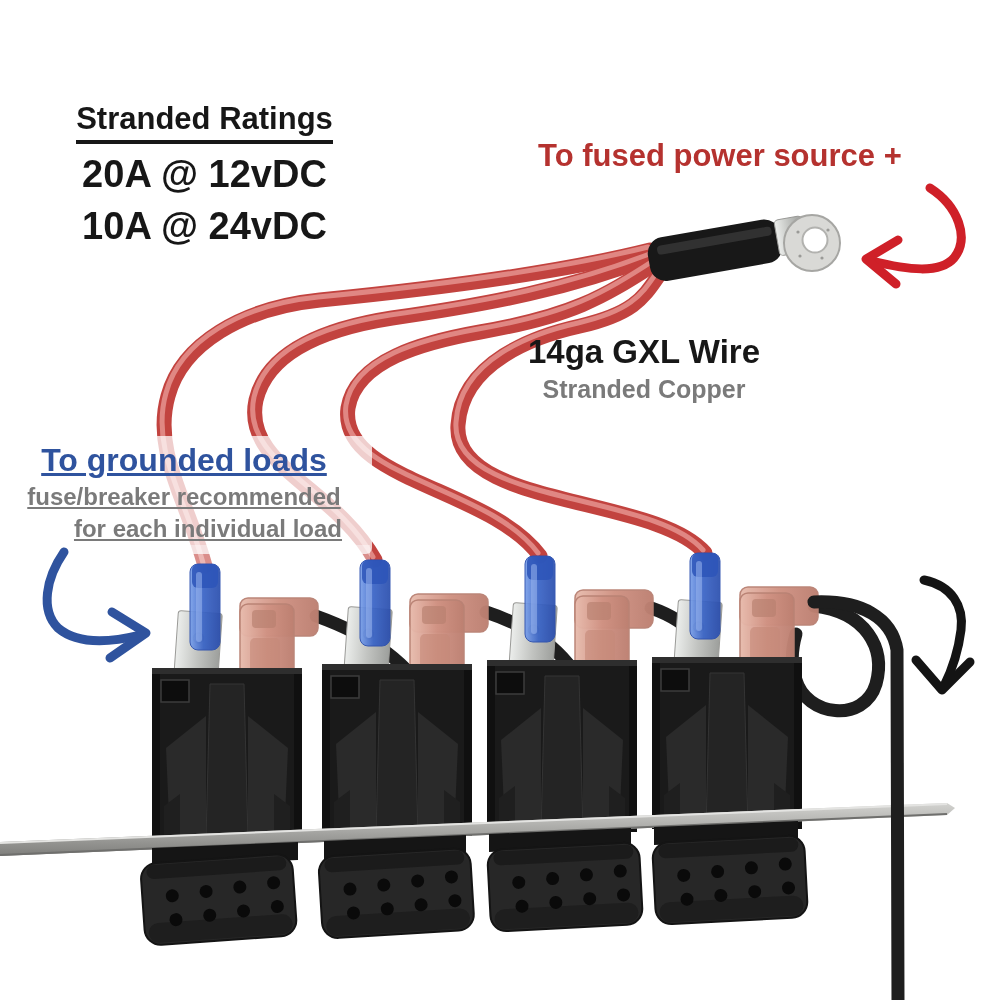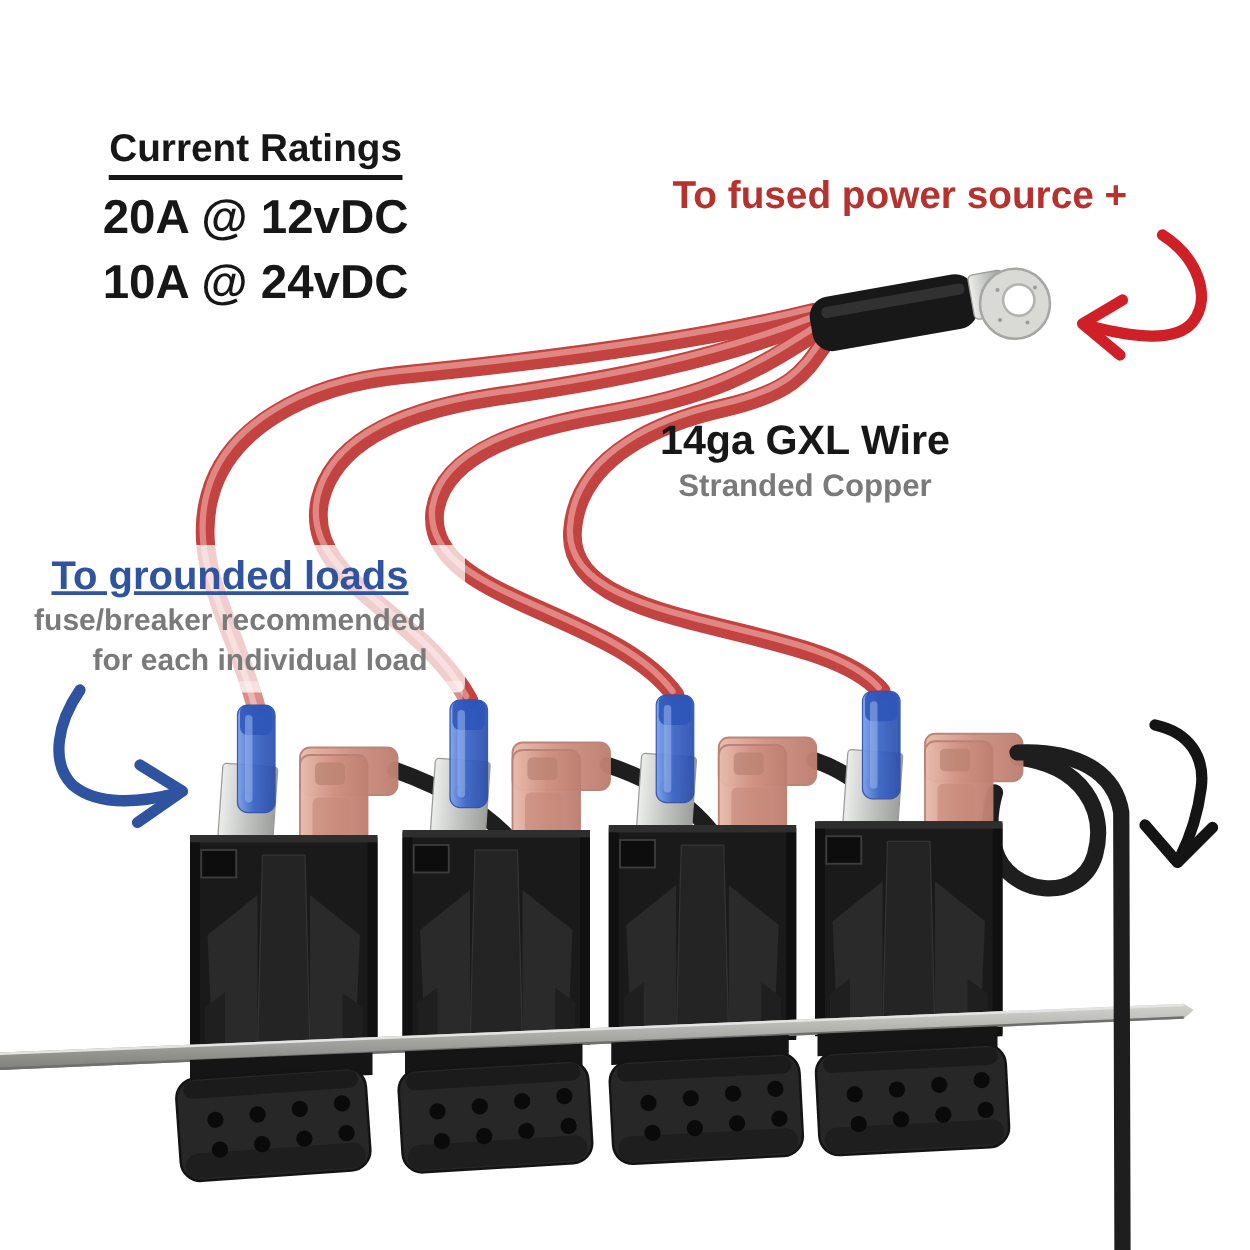--- a/index.html
+++ b/index.html
@@ -16,21 +16,21 @@
   .ratings .line{font-size:38px;margin-top:9px;text-align:center;}
   
   .power{left:538px;top:138px;font-size:31px;color:var(--text-red);}
   
   .wirespec{left:468px;top:333px;width:352px;text-align:center;}
   .wirespec .title{font-size:33px;color:var(--text-black);}
   .wirespec .sub{font-size:25px;color:var(--text-gray);margin-top:4px;}
   
   .loads{left:12px;top:442px;width:344px;text-align:center;}
   .loads .title{font-size:32px;color:var(--text-blue);text-decoration:underline;}
-  .loads .sub{font-size:24px;color:var(--text-gray);margin-top:4px;}
+  .loads .sub{font-size:24px;color:var(--text-gray);margin-top:4px;text-decoration:underline;}
   .loads .sub.indent{text-indent:48px;text-align:center;}
   
   .ground{left:733px;top:560px;font-size:31px;color:var(--text-black);}
 </style>
 </head>
 <body>
 
 <div class="stage">
 
   <svg width="1000" height="1000" viewBox="0 0 1000 1000">
@@ -197,21 +197,21 @@
         <polyline points="112,612 146,633 110,658"></polyline>
       </g>
       <g stroke="#141414" stroke-width="9">
         <path d="M 924,580 C 952,586 964,606 961,630 C 958,654 952,670 944,686"></path>
         <polyline points="916,660 942,690 970,662"></polyline>
       </g>
     </g>
   </svg>
 
   <div class="txt ratings">
-    <div><span class="title">Current Ratings</span></div>
+    <div><span class="title">Stranded Ratings</span></div>
     <div class="line">20A @ 12vDC</div>
     <div class="line">10A @ 24vDC</div>
   </div>
 
   <div class="txt power">To fused power source +</div>
 
   <div class="txt wirespec">
     <div class="title">14ga GXL Wire</div>
     <div class="sub">Stranded Copper</div>
   </div>

